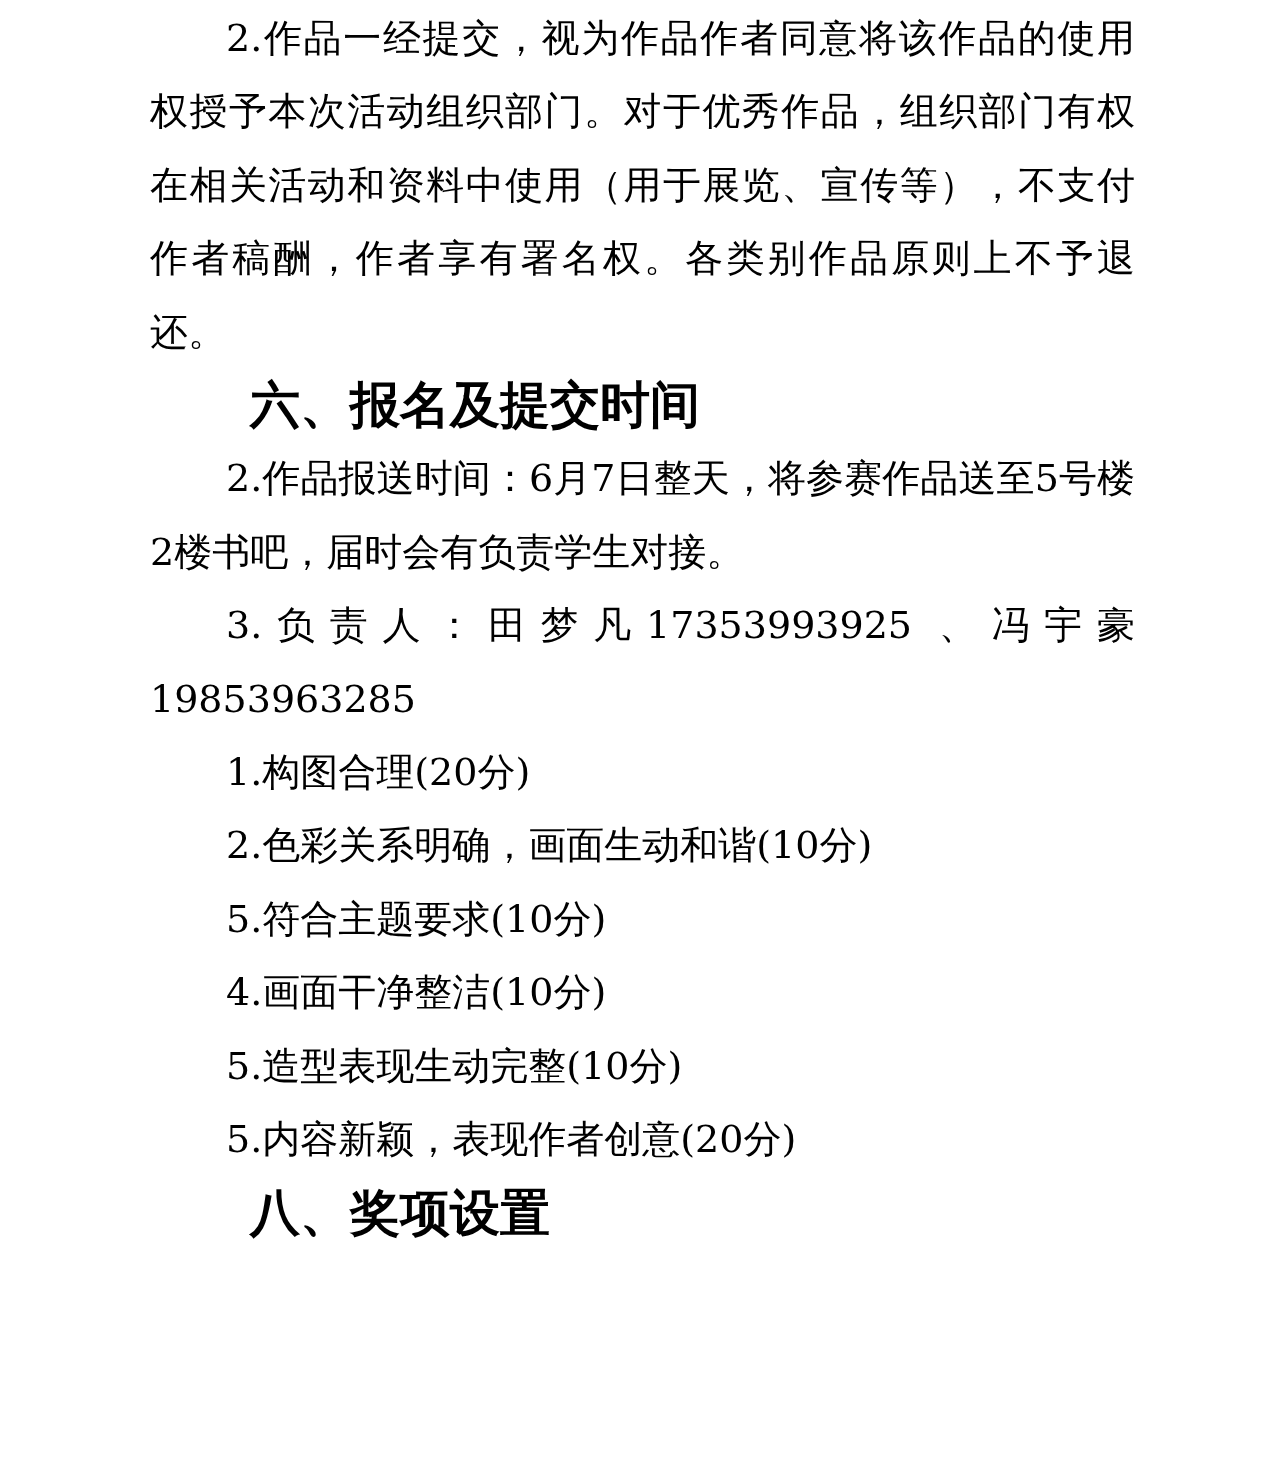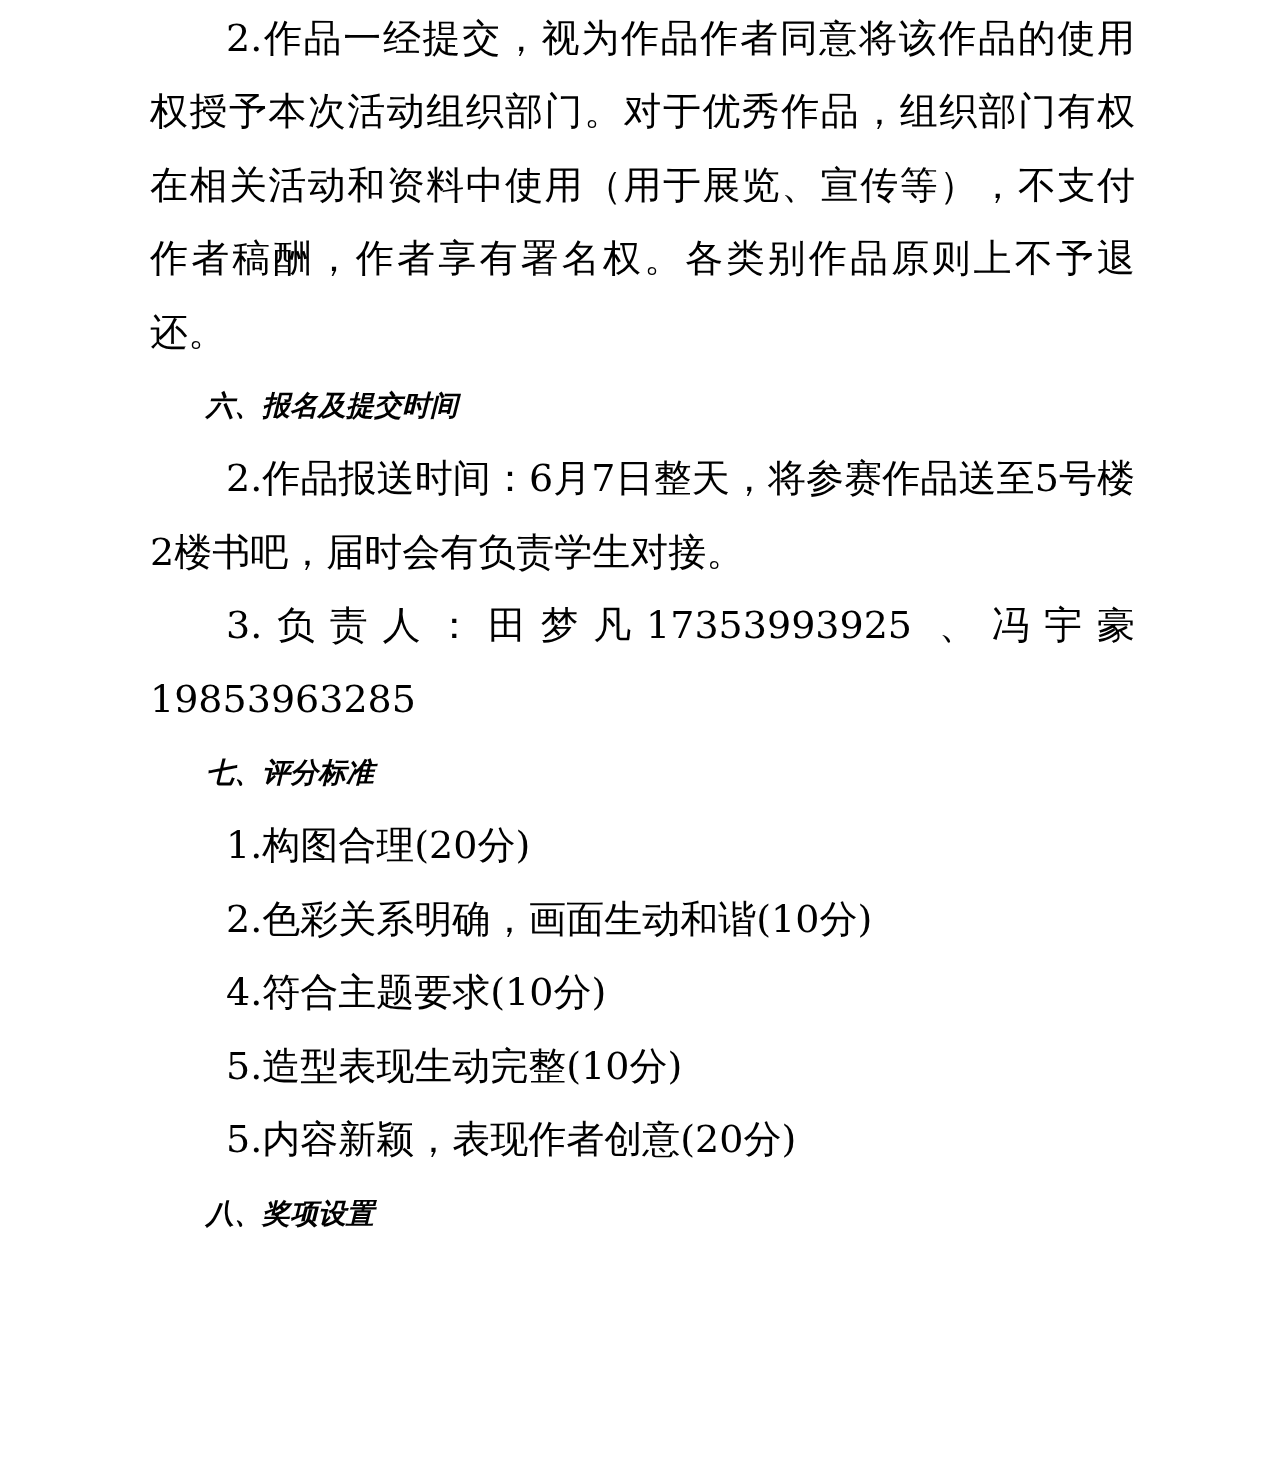--- a/index.html
+++ b/index.html
@@ -31,37 +31,36 @@
   }
   .doc p.para {
     margin: 0;
     padding: 0;
     text-indent: 2em;
   }
   .doc h2.heading {
     margin: 0;
     padding: 0;
     text-indent: 2em;
-    font-size: 28px;
+    font-size: 50px;
     line-height: 73.4px;
     font-weight: 700;
     font-family: "DejaVu Sans", "Liberation Sans", sans-serif;
-    font-style: italic;
   }
 </style>
 </head>
 <body>
 
 <div class="page">
   <main class="doc" id="doc-root">
       <p class="para">2.作品一经提交，视为作品作者同意将该作品的使用权授予本次活动组织部门。对于优秀作品，组织部门有权在相关活动和资料中使用（用于展览、宣传等），不支付作者稿酬，作者享有署名权。各类别作品原则上不予退还。</p>
       <h2 class="heading">六、报名及提交时间</h2>
       <p class="para">2.作品报送时间：6月7日整天，将参赛作品送至5号楼2楼书吧，届时会有负责学生对接。</p>
       <p class="para">3.负责人：田梦凡17353993925 、冯宇豪19853963285</p>
-      <h2 class="heading">七、评分标准</h2>
       <p class="para">1.构图合理(20分)</p>
       <p class="para">2.色彩关系明确，画面生动和谐(10分)</p>
-      <p class="para">4.符合主题要求(10分)</p>
+      <p class="para">5.符合主题要求(10分)</p>
+      <p class="para">4.画面干净整洁(10分)</p>
       <p class="para">5.造型表现生动完整(10分)</p>
       <p class="para">5.内容新颖，表现作者创意(20分)</p>
       <h2 class="heading">八、奖项设置</h2>
     </main>
 </div>
 
 </body></html>

